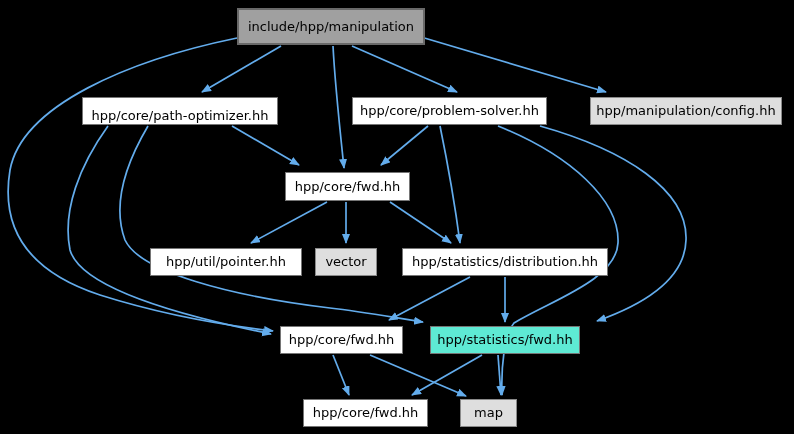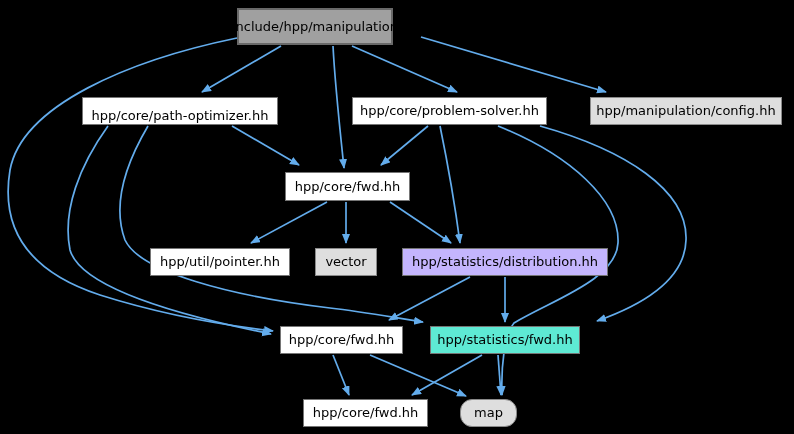--- a/index.html
+++ b/index.html
@@ -55,61 +55,61 @@
       <path d="M 390,202 L 451,243" marker-end="url(#arrow)"></path>
       <path d="M 505,277 L 505,322" marker-end="url(#arrow)"></path>
       <path d="M 470,277 L 389,320" marker-end="url(#arrow)"></path>
       <path d="M 333,355 L 349,395" marker-end="url(#arrow)"></path>
       <path d="M 370,355 L 466,396" marker-end="url(#arrow)"></path>
       <path d="M 482,355 L 412,395" marker-end="url(#arrow)"></path>
       <path d="M 498,355 L 501,395" marker-end="url(#arrow)"></path>
     </g>
   </svg>
 
-  <div class="node main" style="left: 237px; top: 8px; width: 156px; height: 37px; line-height: 17px; background: rgb(160, 160, 160); border-color: rgb(105, 105, 105);">
+  <div class="node main" style="left: 237px; top: 8px; width: 188px; height: 37px; line-height: 17px; background: rgb(160, 160, 160); border-color: rgb(105, 105, 105);">
     <span>include/hpp/manipulation</span>
   </div>
 
   <div class="node" style="left: 82px; top: 97px; width: 196px; height: 28px; background: rgb(255, 255, 255); border-color: rgb(117, 117, 117); justify-content: flex-end;">
     <span>hpp/core/path-optimizer.hh</span>
   </div>
 
   <div class="node" style="left: 352px; top: 97px; width: 195px; height: 28px; background: rgb(255, 255, 255); border-color: rgb(117, 117, 117);">
     <span>hpp/core/problem-solver.hh</span>
   </div>
 
   <div class="node" style="left: 590px; top: 97px; width: 192px; height: 28px; background: rgb(222, 222, 222); border-color: rgb(138, 138, 138);">
     <span>hpp/manipulation/config.hh</span>
   </div>
 
   <div class="node" style="left: 285px; top: 172px; width: 125px; height: 29px; background: rgb(255, 255, 255); border-color: rgb(117, 117, 117);">
     <span>hpp/core/fwd.hh</span>
   </div>
 
-  <div class="node" style="left: 150px; top: 248px; width: 140px; height: 28px; background: rgb(255, 255, 255); border-color: rgb(117, 117, 117);">
+  <div class="node" style="left: 150px; top: 248px; width: 152px; height: 28px; background: rgb(255, 255, 255); border-color: rgb(117, 117, 117);">
     <span>hpp/util/pointer.hh</span>
   </div>
 
   <div class="node" style="left: 315px; top: 248px; width: 62px; height: 28px; background: rgb(222, 222, 222); border-color: rgb(138, 138, 138);">
     <span>vector</span>
   </div>
 
-  <div class="node" style="left: 402px; top: 248px; width: 206px; height: 28px; background: #c4b5fd; border-color: rgb(117, 117, 117);">
+  <div class="node" style="left: 402px; top: 248px; width: 206px; height: 28px; background: #ffffff; border-color: rgb(117, 117, 117);">
     <span>hpp/statistics/distribution.hh</span>
   </div>
 
   <div class="node" style="left: 280px; top: 326px; width: 123px; height: 28px; background: rgb(255, 255, 255); border-color: rgb(117, 117, 117);">
     <span>hpp/core/fwd.hh</span>
   </div>
 
   <div class="node" style="left: 430px; top: 326px; width: 150px; height: 28px; background: #5eead4; border-color: rgb(117, 117, 117);">
     <span>hpp/statistics/fwd.hh</span>
   </div>
 
   <div class="node" style="left: 303px; top: 399px; width: 125px; height: 28px; background: rgb(255, 255, 255); border-color: rgb(117, 117, 117);">
     <span>hpp/core/fwd.hh</span>
   </div>
 
-  <div class="node" style="left: 460px; top: 399px; width: 57px; height: 28px; background: rgb(222, 222, 222); border-color: rgb(138, 138, 138); border-radius: 12px;">
+  <div class="node" style="left: 460px; top: 399px; width: 57px; height: 28px; background: rgb(222, 222, 222); border-color: rgb(138, 138, 138);">
     <span>map</span>
   </div>
 
 </div>
 
 </body></html>

